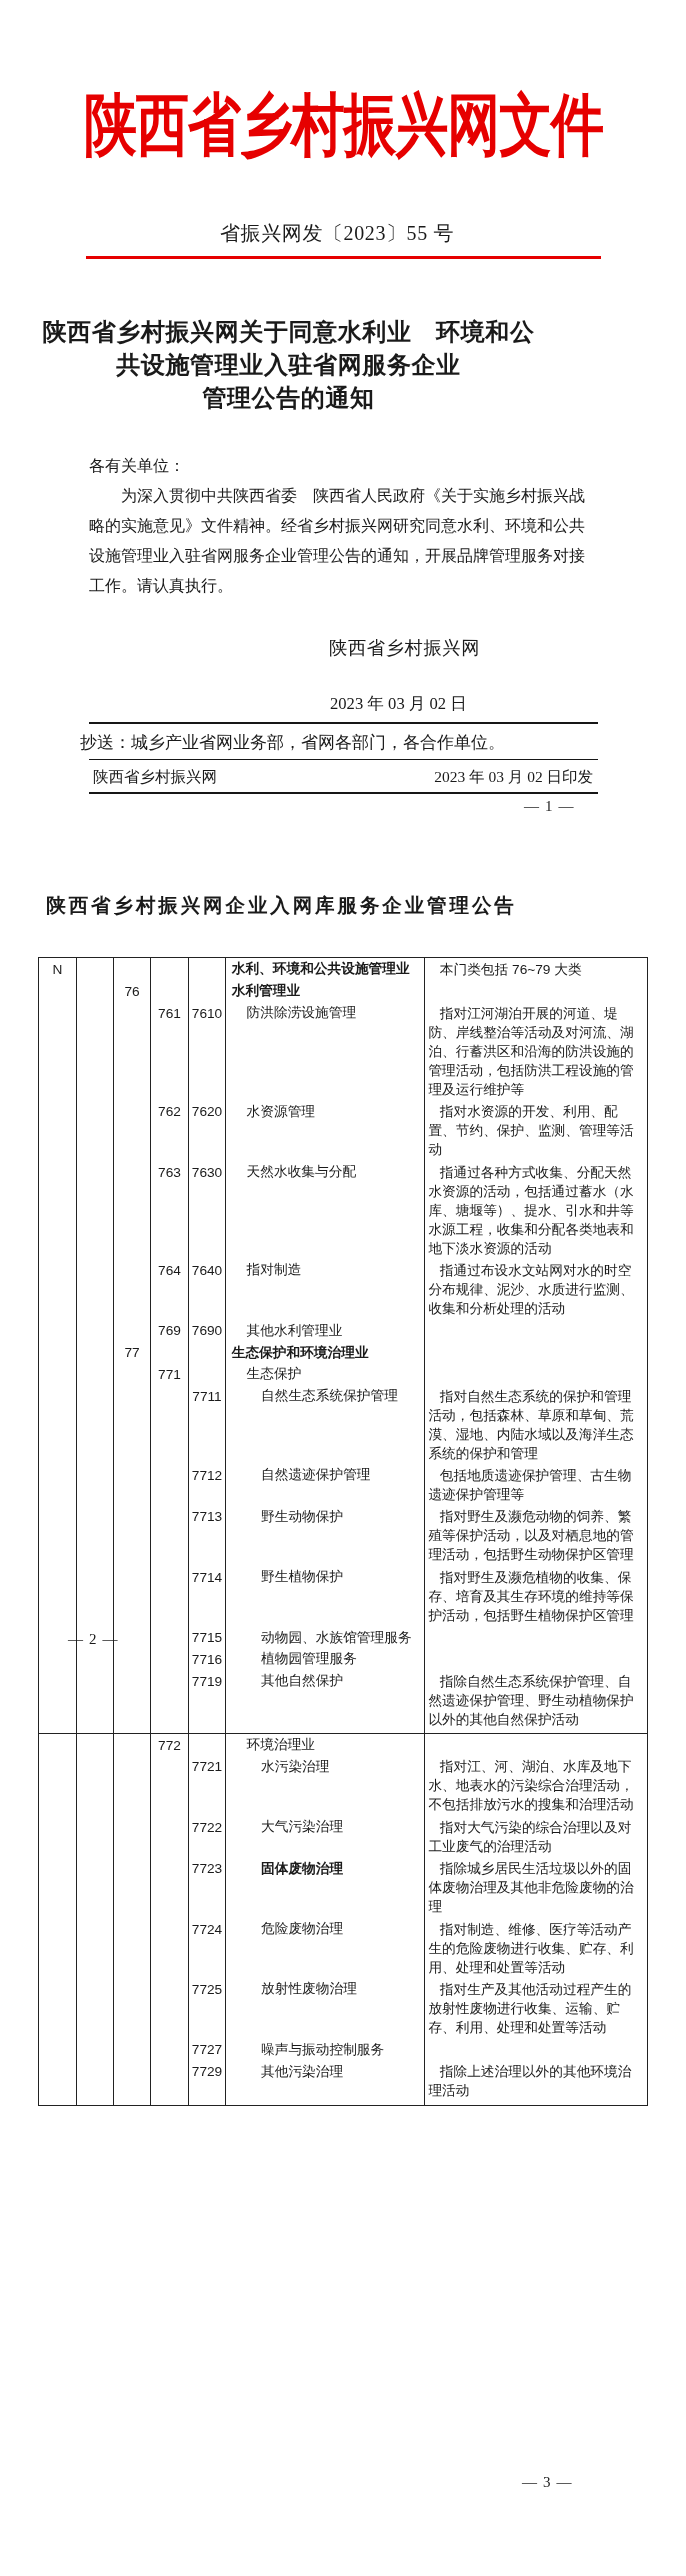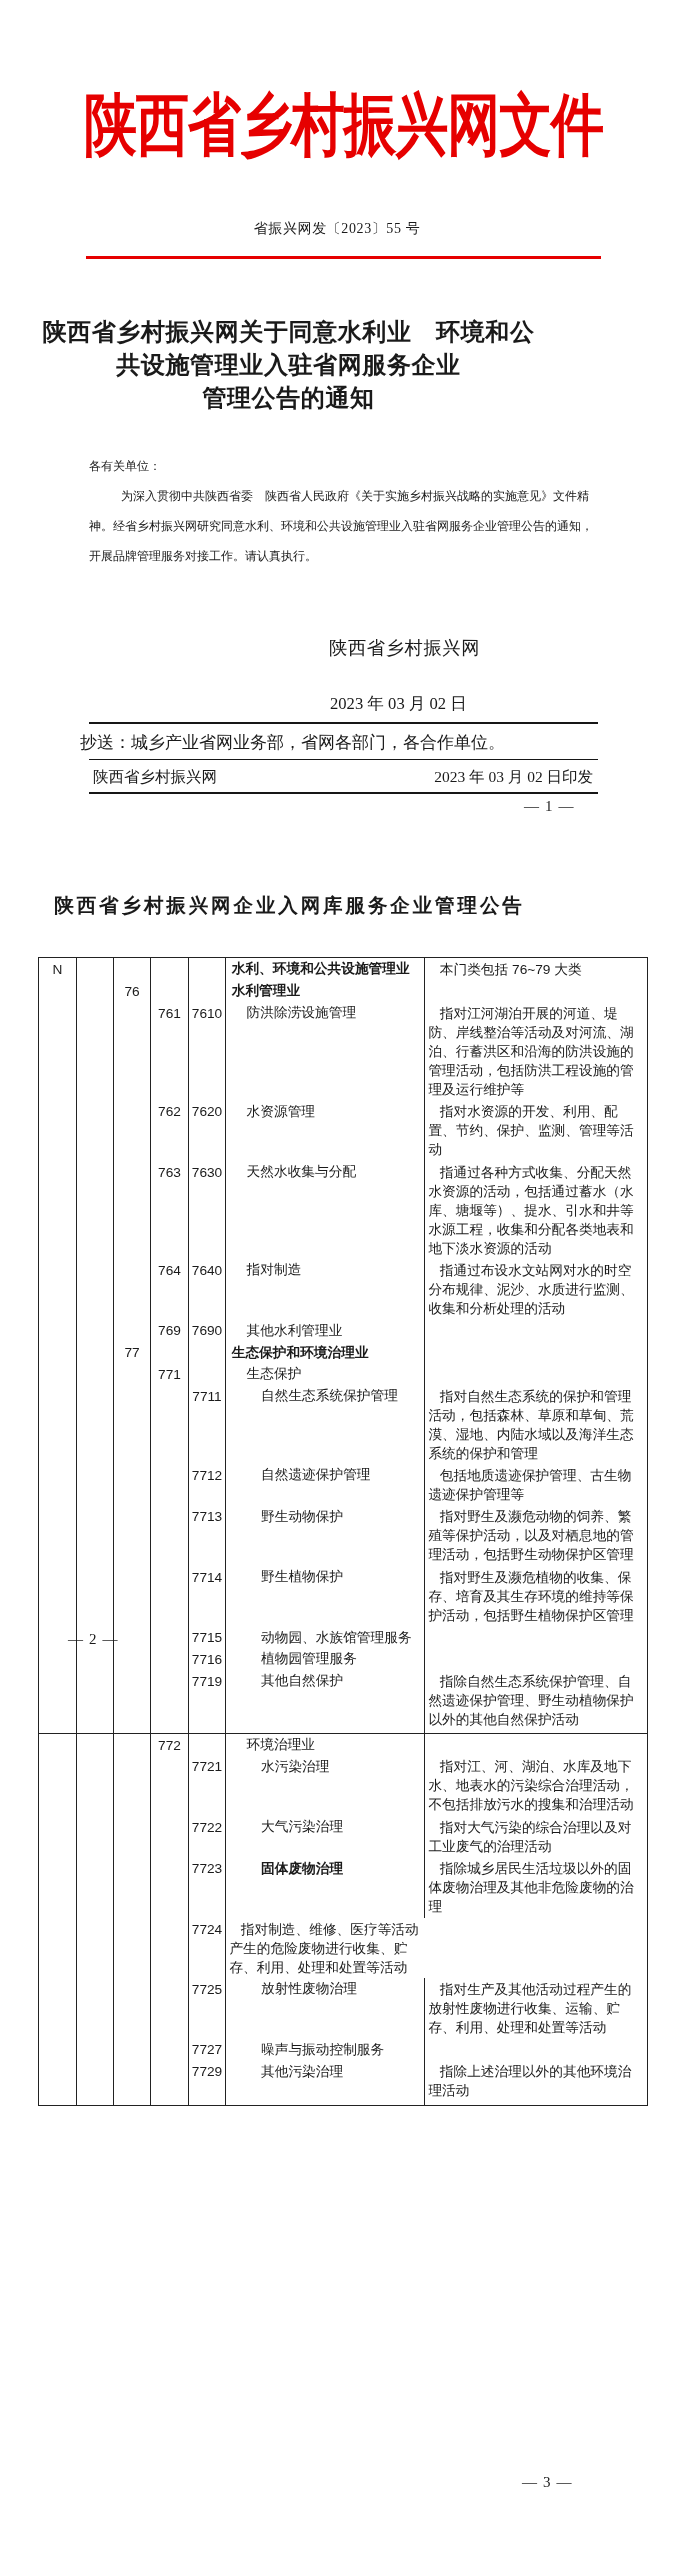--- a/index.html
+++ b/index.html
@@ -9,30 +9,30 @@
   }
 
   
   .letterhead-title {
     position:absolute; top:80px; left:0; width:687px; text-align:center;
     color:#e60000; font-size:53px; font-weight:bold; letter-spacing:-1.1px;
     transform:scaleY(1.28); transform-origin:50% 0; white-space:nowrap;
   }
   .doc-number {
     position:absolute; top:220px; left:0; width:674px; text-align:center;
-    font-size:14px; letter-spacing:0.6px;
+    font-size:20px; letter-spacing:0.6px;
   }
   .red-line { position:absolute; top:256px; left:86px; width:515px; height:2.9px; background:#e60000; }
 
   
   .notice-title {
     position:absolute; top:316px; left:0; width:577px; text-align:center;
     font-size:24px; font-weight:bold; line-height:33px; letter-spacing:0.6px;
   }
-  .notice-body { position:absolute; top:451px; left:89px; width:509px; font-size:12px; line-height:30px; }
+  .notice-body { position:absolute; top:451px; left:89px; width:509px; font-size:16px; line-height:30px; }
   .notice-body .para { text-indent:32px; }
 
   .signer { position:absolute; top:635px; left:329px; font-size:18.3px; letter-spacing:0.6px; white-space:nowrap; }
   .sign-date { position:absolute; top:693px; left:330px; font-size:16.6px; white-space:nowrap; }
 
   
   .rule { position:absolute; left:89px; width:509px; background:#161616; }
   .rule-top { top:722px; height:2.3px; }
   .rule-mid { top:759px; height:1.1px; }
   .rule-bottom { top:792px; height:2.3px; }
@@ -43,21 +43,21 @@
   }
 
   
   .pn { position:absolute; font-size:15px; letter-spacing:1.1px; white-space:nowrap; }
   .pn-1 { top:798px; left:524px; }
   .pn-2 { top:1631px; left:68px; }
   .pn-3 { top:2474px; left:522px; }
 
   
   .announcement-title {
-    position:absolute; top:892px; left:12px; width:555px; text-align:center;
+    position:absolute; top:892px; left:4px; width:555px; text-align:center;
     font-size:19.5px; font-weight:bold; letter-spacing:2.9px;
     font-family:"Liberation Sans","DejaVu Sans",sans-serif;
   }
 
   
   .ctable {
     position:absolute; left:38px; width:610px; box-sizing:border-box;
     border:1.7px solid #222222; background:#ffffff;
     display:flex; flex-direction:column;
     font-family:"Liberation Sans","DejaVu Sans",sans-serif;
@@ -300,20 +300,21 @@
         <div class="tcell code">7723</div>
         <div class="tcell name" style="padding-left: 35px; font-weight: bold;">固体废物治理</div>
         <div class="tcell desc">指除城乡居民生活垃圾以外的固体废物治理及其他非危险废物的治理</div>
       </div>
       <div class="trow">
         <div class="tcell code"></div>
         <div class="tcell code"></div>
         <div class="tcell code"></div>
         <div class="tcell code"></div>
         <div class="tcell code">7724</div>
+        <div class="tcell name" style="padding-left: 35px;">危险废物治理</div>
         <div class="tcell desc">指对制造、维修、医疗等活动产生的危险废物进行收集、贮存、利用、处理和处置等活动</div>
       </div>
       <div class="trow">
         <div class="tcell code"></div>
         <div class="tcell code"></div>
         <div class="tcell code"></div>
         <div class="tcell code"></div>
         <div class="tcell code">7725</div>
         <div class="tcell name" style="padding-left: 35px;">放射性废物治理</div>
         <div class="tcell desc">指对生产及其他活动过程产生的放射性废物进行收集、运输、贮存、利用、处理和处置等活动</div>

